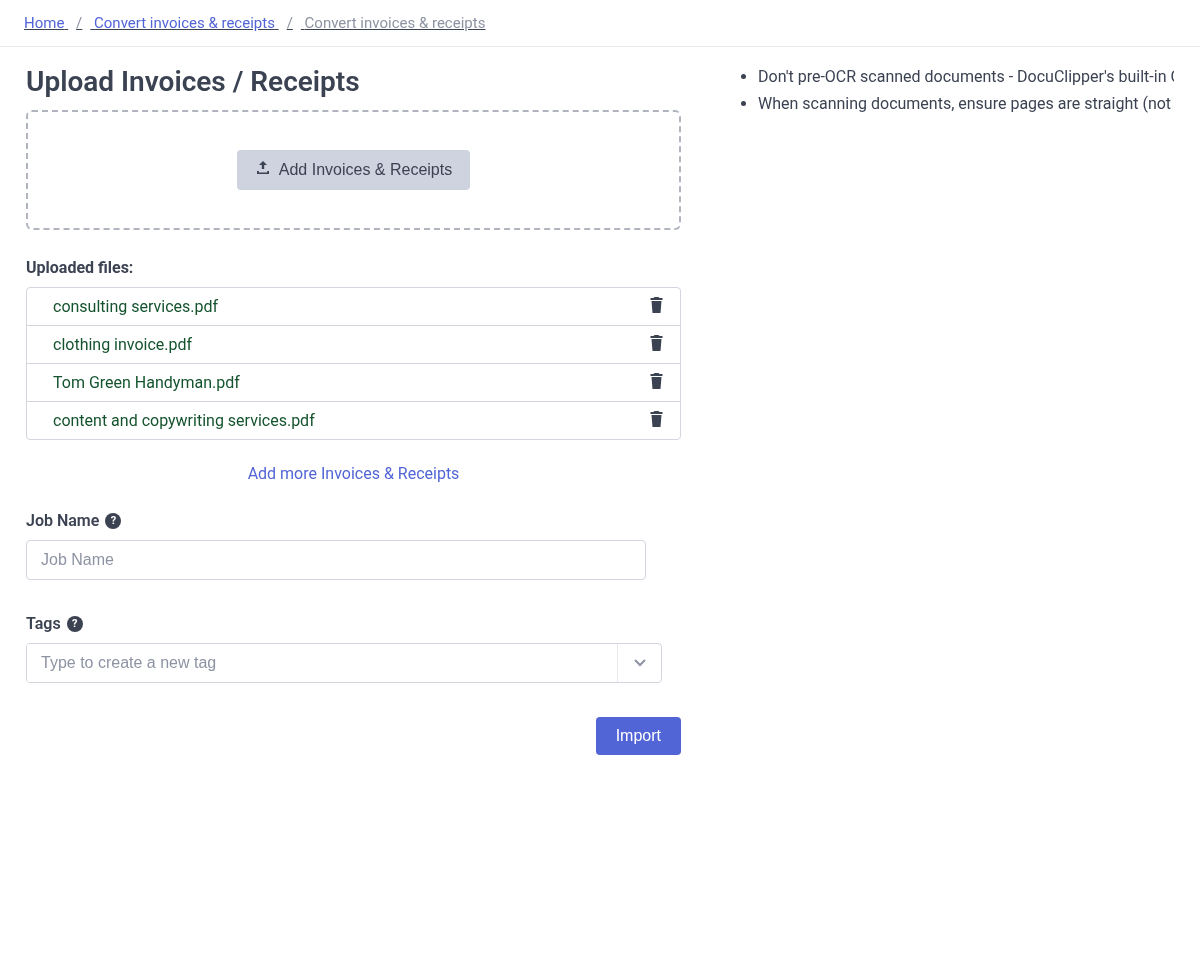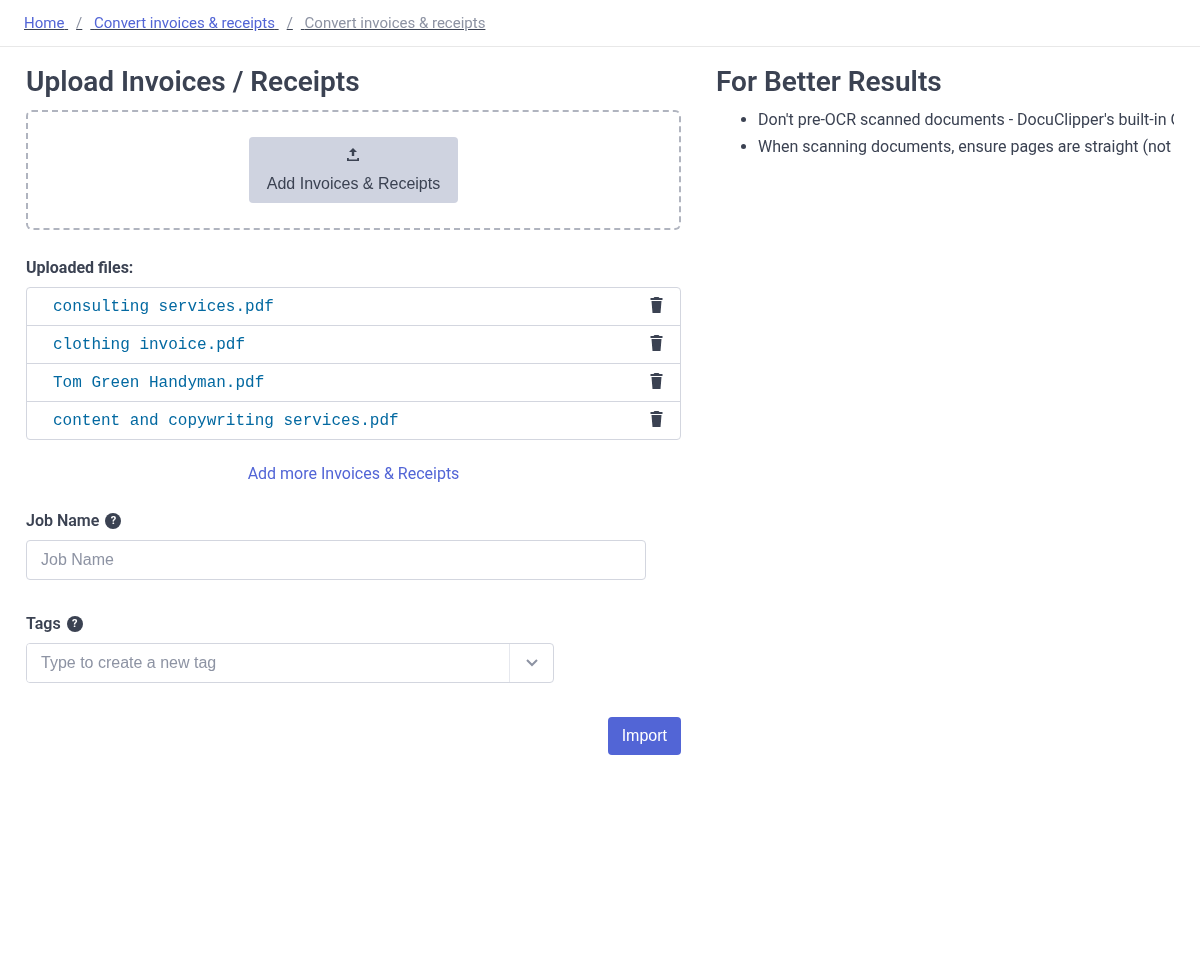--- a/index.html
+++ b/index.html
@@ -65,21 +65,20 @@
   display: inline-flex;
   align-items: center;
   gap: 8px;
   background: #cfd3e0;
   color: #3b4252;
   border: none;
   border-radius: 4px;
   padding: 10px 18px;
   font-size: 16px;
   cursor: pointer;
-  flex-direction: column;
 }
 .add-btn svg { width: 16px; height: 16px; fill: #3b4252; }
 .uploaded-label {
   font-weight: 700;
   color: #3b4252;
   margin-bottom: 10px;
   font-size: 16px;
 }
 .file-table {
   border: 1px solid #d3d6df;
@@ -88,23 +87,22 @@
 }
 .file-row {
   display: flex;
   align-items: center;
   justify-content: space-between;
   padding: 7px 14px 7px 26px;
   border-bottom: 1px solid #d3d6df;
 }
 .file-row:last-child { border-bottom: none; }
 .file-name {
-  color: #0369a1;
-  font-size: 16px;
-  font-family: Liberation Mono, monospace;
+  color: #14532d;
+  font-size: 16px;
 }
 .trash-btn {
   background: none;
   border: none;
   cursor: pointer;
   padding: 2px;
   color: #3b4252;
 }
 .trash-btn svg { width: 15px; height: 16px; fill: #3b4252; }
 .add-more-row {
@@ -141,21 +139,21 @@
 .text-input {
   width: 620px;
   padding: 10px 14px;
   border: 1px solid #d3d6df;
   border-radius: 4px;
   font-size: 16px;
   color: #3b4252;
 }
 .text-input::placeholder { color: #8d93a3; }
 .tags-select {
-  width: 528px;
+  width: 636px;
   display: flex;
   border: 1px solid #d3d6df;
   border-radius: 4px;
   overflow: hidden;
 }
 .tags-select input {
   flex: 1;
   border: none;
   padding: 10px 14px;
   font-size: 16px;
@@ -175,21 +173,21 @@
 .import-row {
   display: flex;
   justify-content: flex-end;
   margin-top: 8px;
 }
 .import-btn {
   background: #5265d6;
   color: #fff;
   border: none;
   border-radius: 4px;
-  padding: 10px 14px;
+  padding: 10px 20px;
   font-size: 16px;
   cursor: pointer;
   text-align: right;
 }
 .tips-list {
   list-style: disc;
   padding-left: 42px;
   color: #3b4252;
   font-size: 16px;
   line-height: 1.55;
@@ -297,19 +295,18 @@
         </div>
       </div>
     </div>
 
     <div class="import-row">
       <button class="import-btn">Import</button>
     </div>
   </div>
 
   <div class="col-right">
-    <h1 class="tips-title">For Better Results</h1>
     <ul class="tips-list">
       <li>Don't pre-OCR scanned documents - DocuClipper's built-in OCR</li>
       <li>When scanning documents, ensure pages are straight (not tilted</li>
     </ul>
   </div>
 </div>
 
 </body></html>

